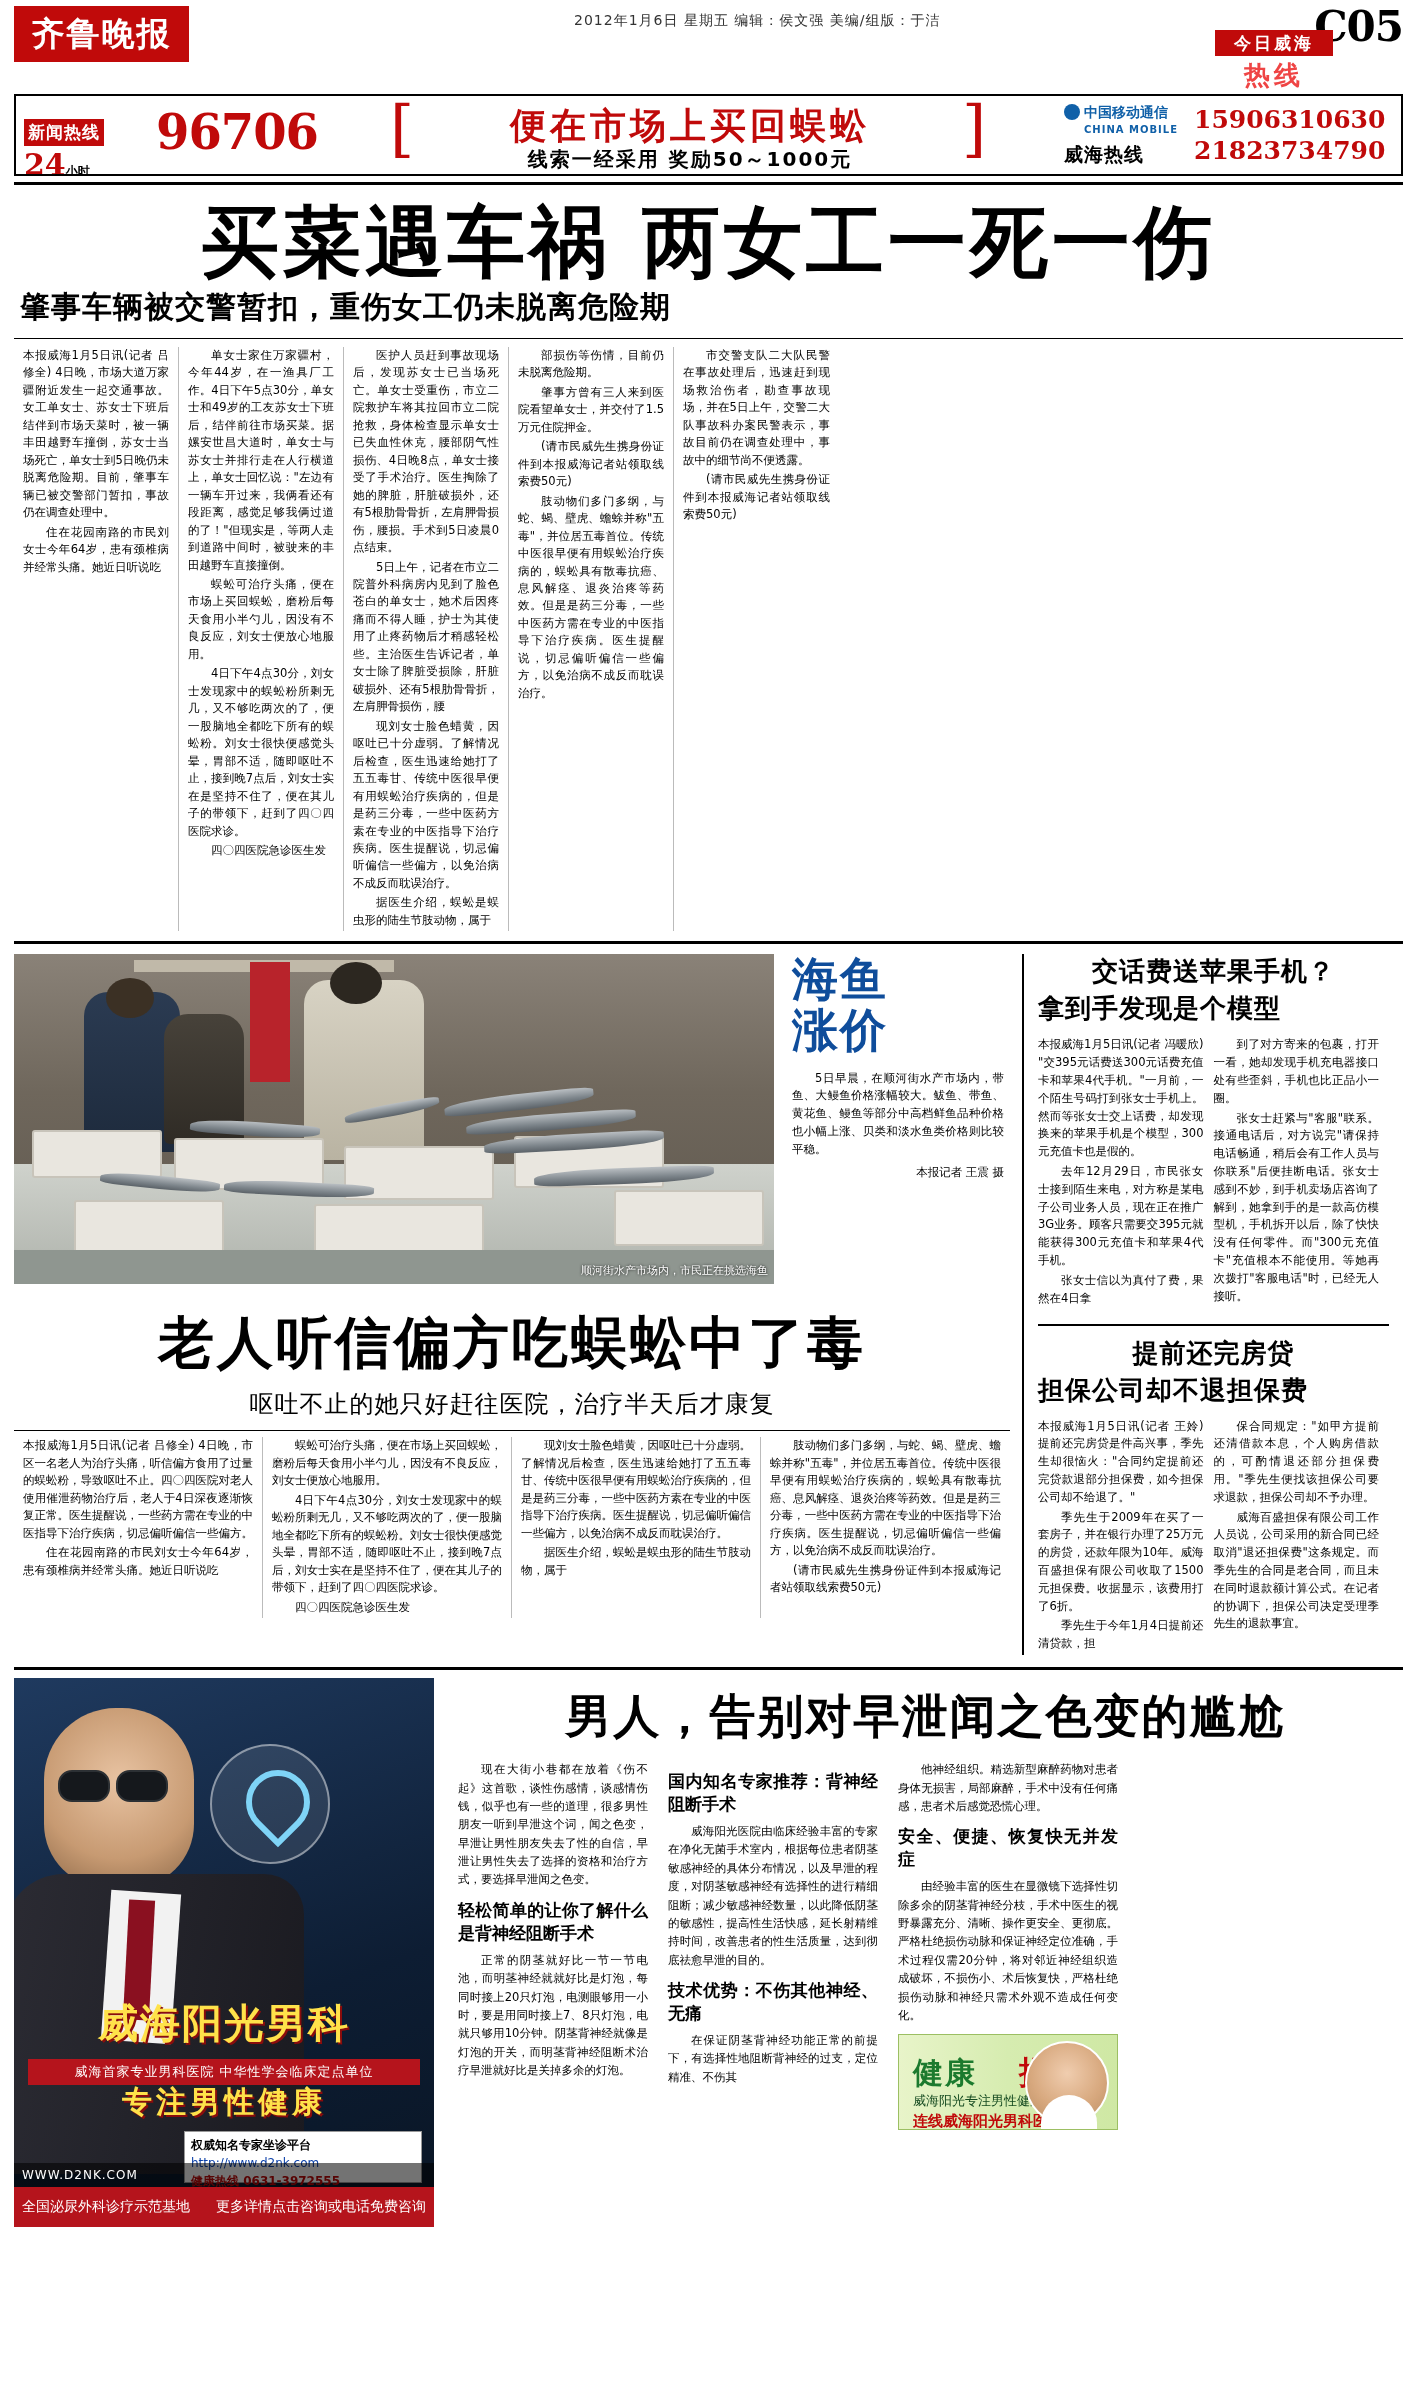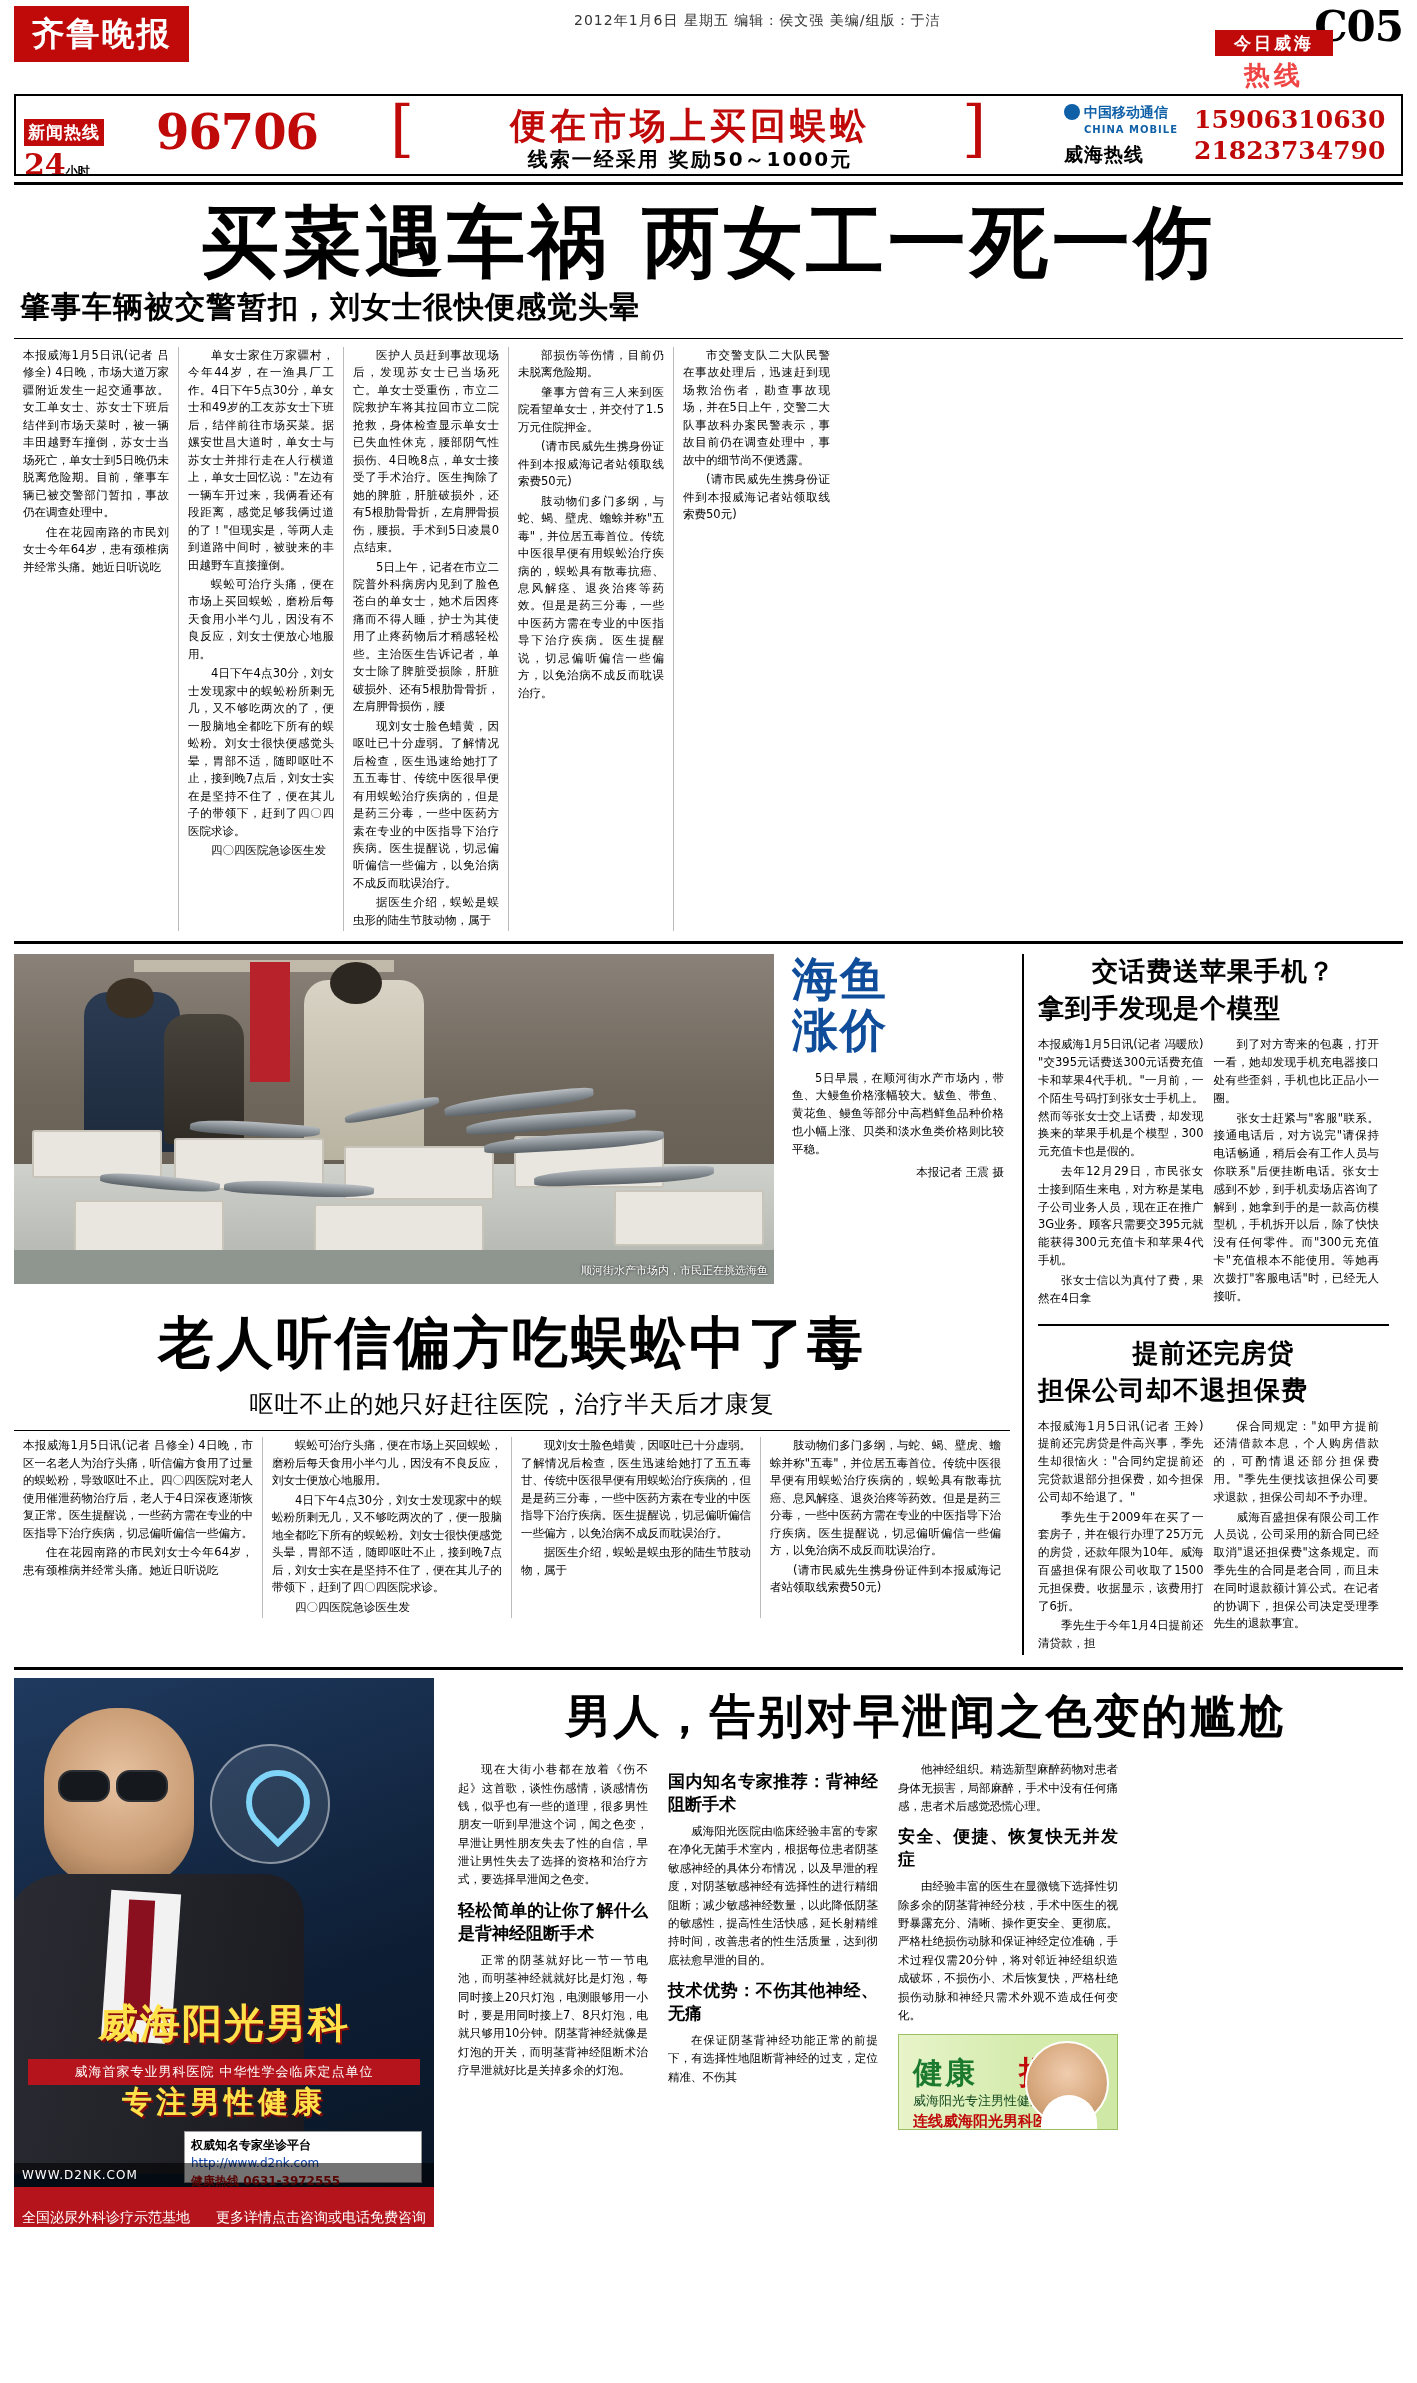--- a/index.html
+++ b/index.html
@@ -281,21 +281,21 @@
     position: absolute; left: 170px; bottom: 44px; width: 238px; height: 52px;
     background: #fff; border: 1px solid #999; font-size: 12px; line-height: 1.5;
     padding: 4px 6px; color: #000;
   }
   .ad-white-box .wb1 { font-weight: bold; }
   .ad-white-box .wb2 { color: #0a3fa8; }
   .ad-white-box .wb3 { color: #c00a0a; font-weight: bold; }
   .ad-bottom-bar {
     position: absolute; left: 0; bottom: 0; width: 420px; height: 40px;
     background: #b5141c; color: #fff; font-size: 14px;
-    display: flex; align-items: flex-end; justify-content: space-between; padding: 0 8px;
+    display: flex; align-items: center; justify-content: space-between; padding: 0 8px;
   }
   .ad-site-strip {
     position: absolute; left: 0; bottom: 40px; width: 420px; height: 24px;
     background: rgba(0,0,0,0.55); color: #fff; font-size: 12px;
     display: flex; align-items: center; padding-left: 8px; letter-spacing: 1px;
   }
 
   
   .ph-wall { position: absolute; inset: 0; background: linear-gradient(180deg,#8a8278 0%, #6f675c 42%, #5d564c 100%); }
   .ph-light { position: absolute; left: 120px; top: 6px; width: 260px; height: 12px; background: #d9d2bf; opacity: .7; }
@@ -342,21 +342,21 @@
     <div class="wh-hot">威海热线</div>
     <div class="promo-phone">
       <div>15906310630</div>
       <div>21823734790</div>
     </div>
   </div>
 
   <div class="rule-thick"></div>
 
   <div class="headline">买菜遇车祸 两女工一死一伤</div>
-  <div class="subheadline">肇事车辆被交警暂扣，刘女士很快便感觉头晕</div>
+  <div class="subheadline">肇事车辆被交警暂扣，重伤女工仍未脱离危险期</div>
   <div class="rule-thin"></div>
 
   <div class="top-cols">
     <div class="tcol">
       <p class="lead">本报威海1月5日讯(记者 吕修全) 4日晚，市场大道万家疆附近发生一起交通事故。女工单女士、苏女士下班后结伴到市场天菜时，被一辆丰田越野车撞倒，苏女士当场死亡，单女士到5日晚仍未脱离危险期。目前，肇事车辆已被交警部门暂扣，事故仍在调查处理中。</p>
       <p>住在花园南路的市民刘女士今年64岁，患有颈椎病并经常头痛。她近日听说吃</p>
     </div>
     <div class="tcol">
       <p>单女士家住万家疆村，今年44岁，在一渔具厂工作。4日下午5点30分，单女士和49岁的工友苏女士下班后，结伴前往市场买菜。据嫘安世昌大道时，单女士与苏女士并排行走在人行横道上，单女士回忆说："左边有一辆车开过来，我俩看还有段距离，感觉足够我俩过道的了！"但现实是，等两人走到道路中间时，被驶来的丰田越野车直接撞倒。</p>
       <p>蜈蚣可治疗头痛，便在市场上买回蜈蚣，磨粉后每天食用小半勺儿，因没有不良反应，刘女士便放心地服用。</p>

